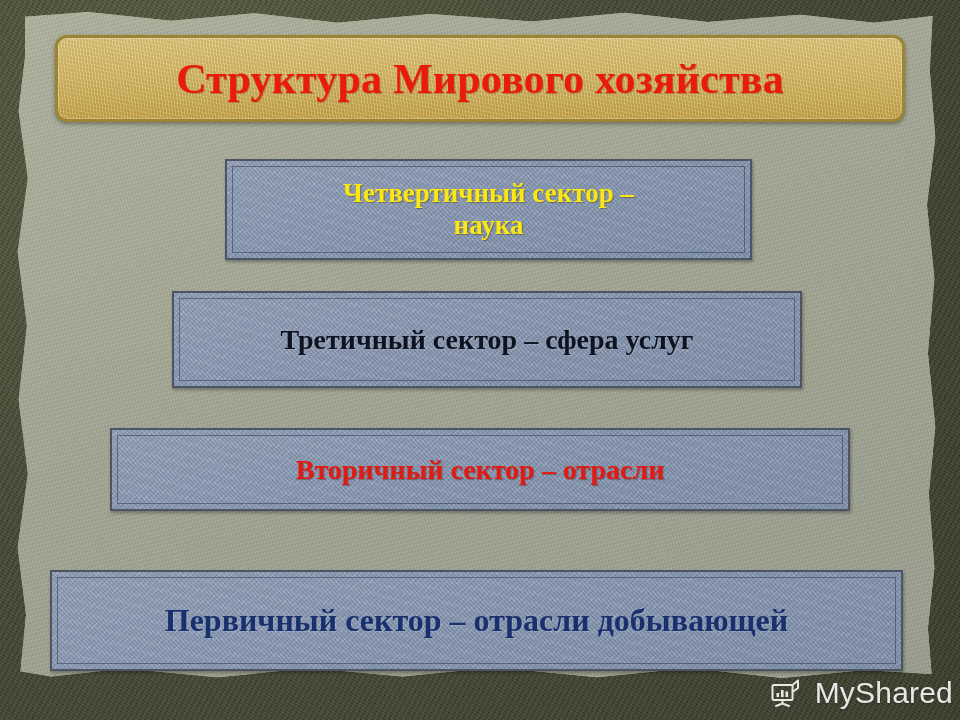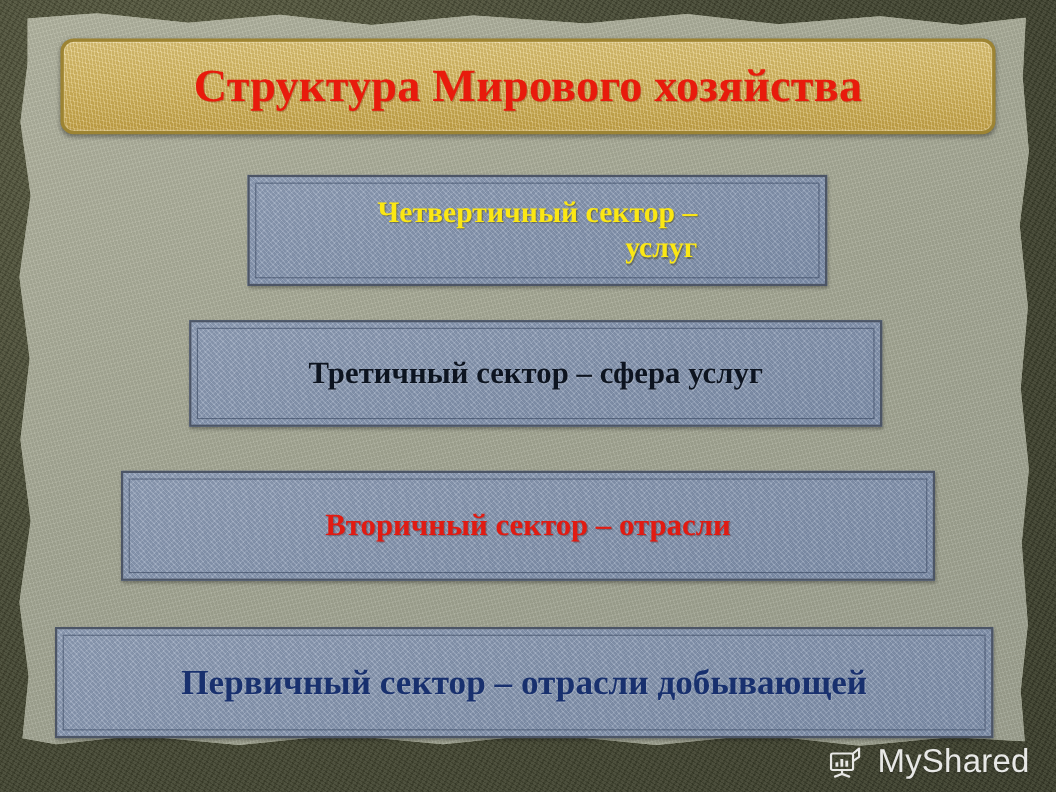--- a/index.html
+++ b/index.html
@@ -104,40 +104,40 @@
   .sector-label {
     position: relative;
     z-index: 2;
     font-size: 27px;
     font-weight: bold;
     line-height: 1.18;
     padding: 0 14px;
   }
 
   
-  #box-quaternary { left: 225px; top: 159px;  width: 527px; height: 101px; text-align: right; }
+  #box-quaternary { left: 225px; top: 159px;  width: 527px; height: 101px; }
   #box-tertiary   { left: 172px; top: 291px;  width: 630px; height: 97px;  }
-  #box-secondary  { left: 110px; top: 428px;  width: 740px; height: 100px; }
+  #box-secondary  { left: 110px; top: 428px;  width: 740px; height: 83px; }
   #box-primary    { left: 50px;  top: 570px;  width: 853px; height: 101px; }
 
   
   .txt-yellow { color: #fbe714; text-shadow: 1px 1px 1px rgba(60,55,10,0.45); }
   .txt-black  { color: #0d1420; text-shadow: 1px 1px 0 rgba(255,255,255,0.12); }
   .txt-red    { color: #e21b12; text-shadow: 1px 1px 1px rgba(70,10,10,0.35); }
   .txt-navy   { color: #18306e; text-shadow: 1px 1px 0 rgba(255,255,255,0.14); }
 
   #box-quaternary .sector-label { font-size: 27px; }
   #box-tertiary   .sector-label { font-size: 28px; }
   #box-secondary  .sector-label { font-size: 28px; }
   #box-primary    .sector-label { font-size: 32px; }
 
   
   .watermark {
     position: absolute;
-    right: 24px;
+    right: 7px;
     bottom: 10px;
     display: flex;
     align-items: center;
     gap: 14px;
     opacity: 0.88;
   }
   .watermark svg { display: block; }
   .watermark-text {
     font-family: "Liberation Sans", "DejaVu Sans", sans-serif;
     font-size: 30px;
@@ -153,21 +153,21 @@
 
   <div class="paper"></div>
 
   <div class="title-plaque">
     <span class="title-text">Структура Мирового хозяйства</span>
   </div>
 
   <div class="sector-box" id="box-quaternary">
     <span class="sector-label txt-yellow">
       <span>Четвертичный сектор –</span><br>
-      <span>услуг</span>
+      <span>наука</span>
     </span>
   </div>
 
   <div class="sector-box" id="box-tertiary">
     <span class="sector-label txt-black">Третичный сектор – сфера услуг</span>
   </div>
 
   <div class="sector-box" id="box-secondary">
     <span class="sector-label txt-red">
       <span>Вторичный сектор – отрасли</span><br>

